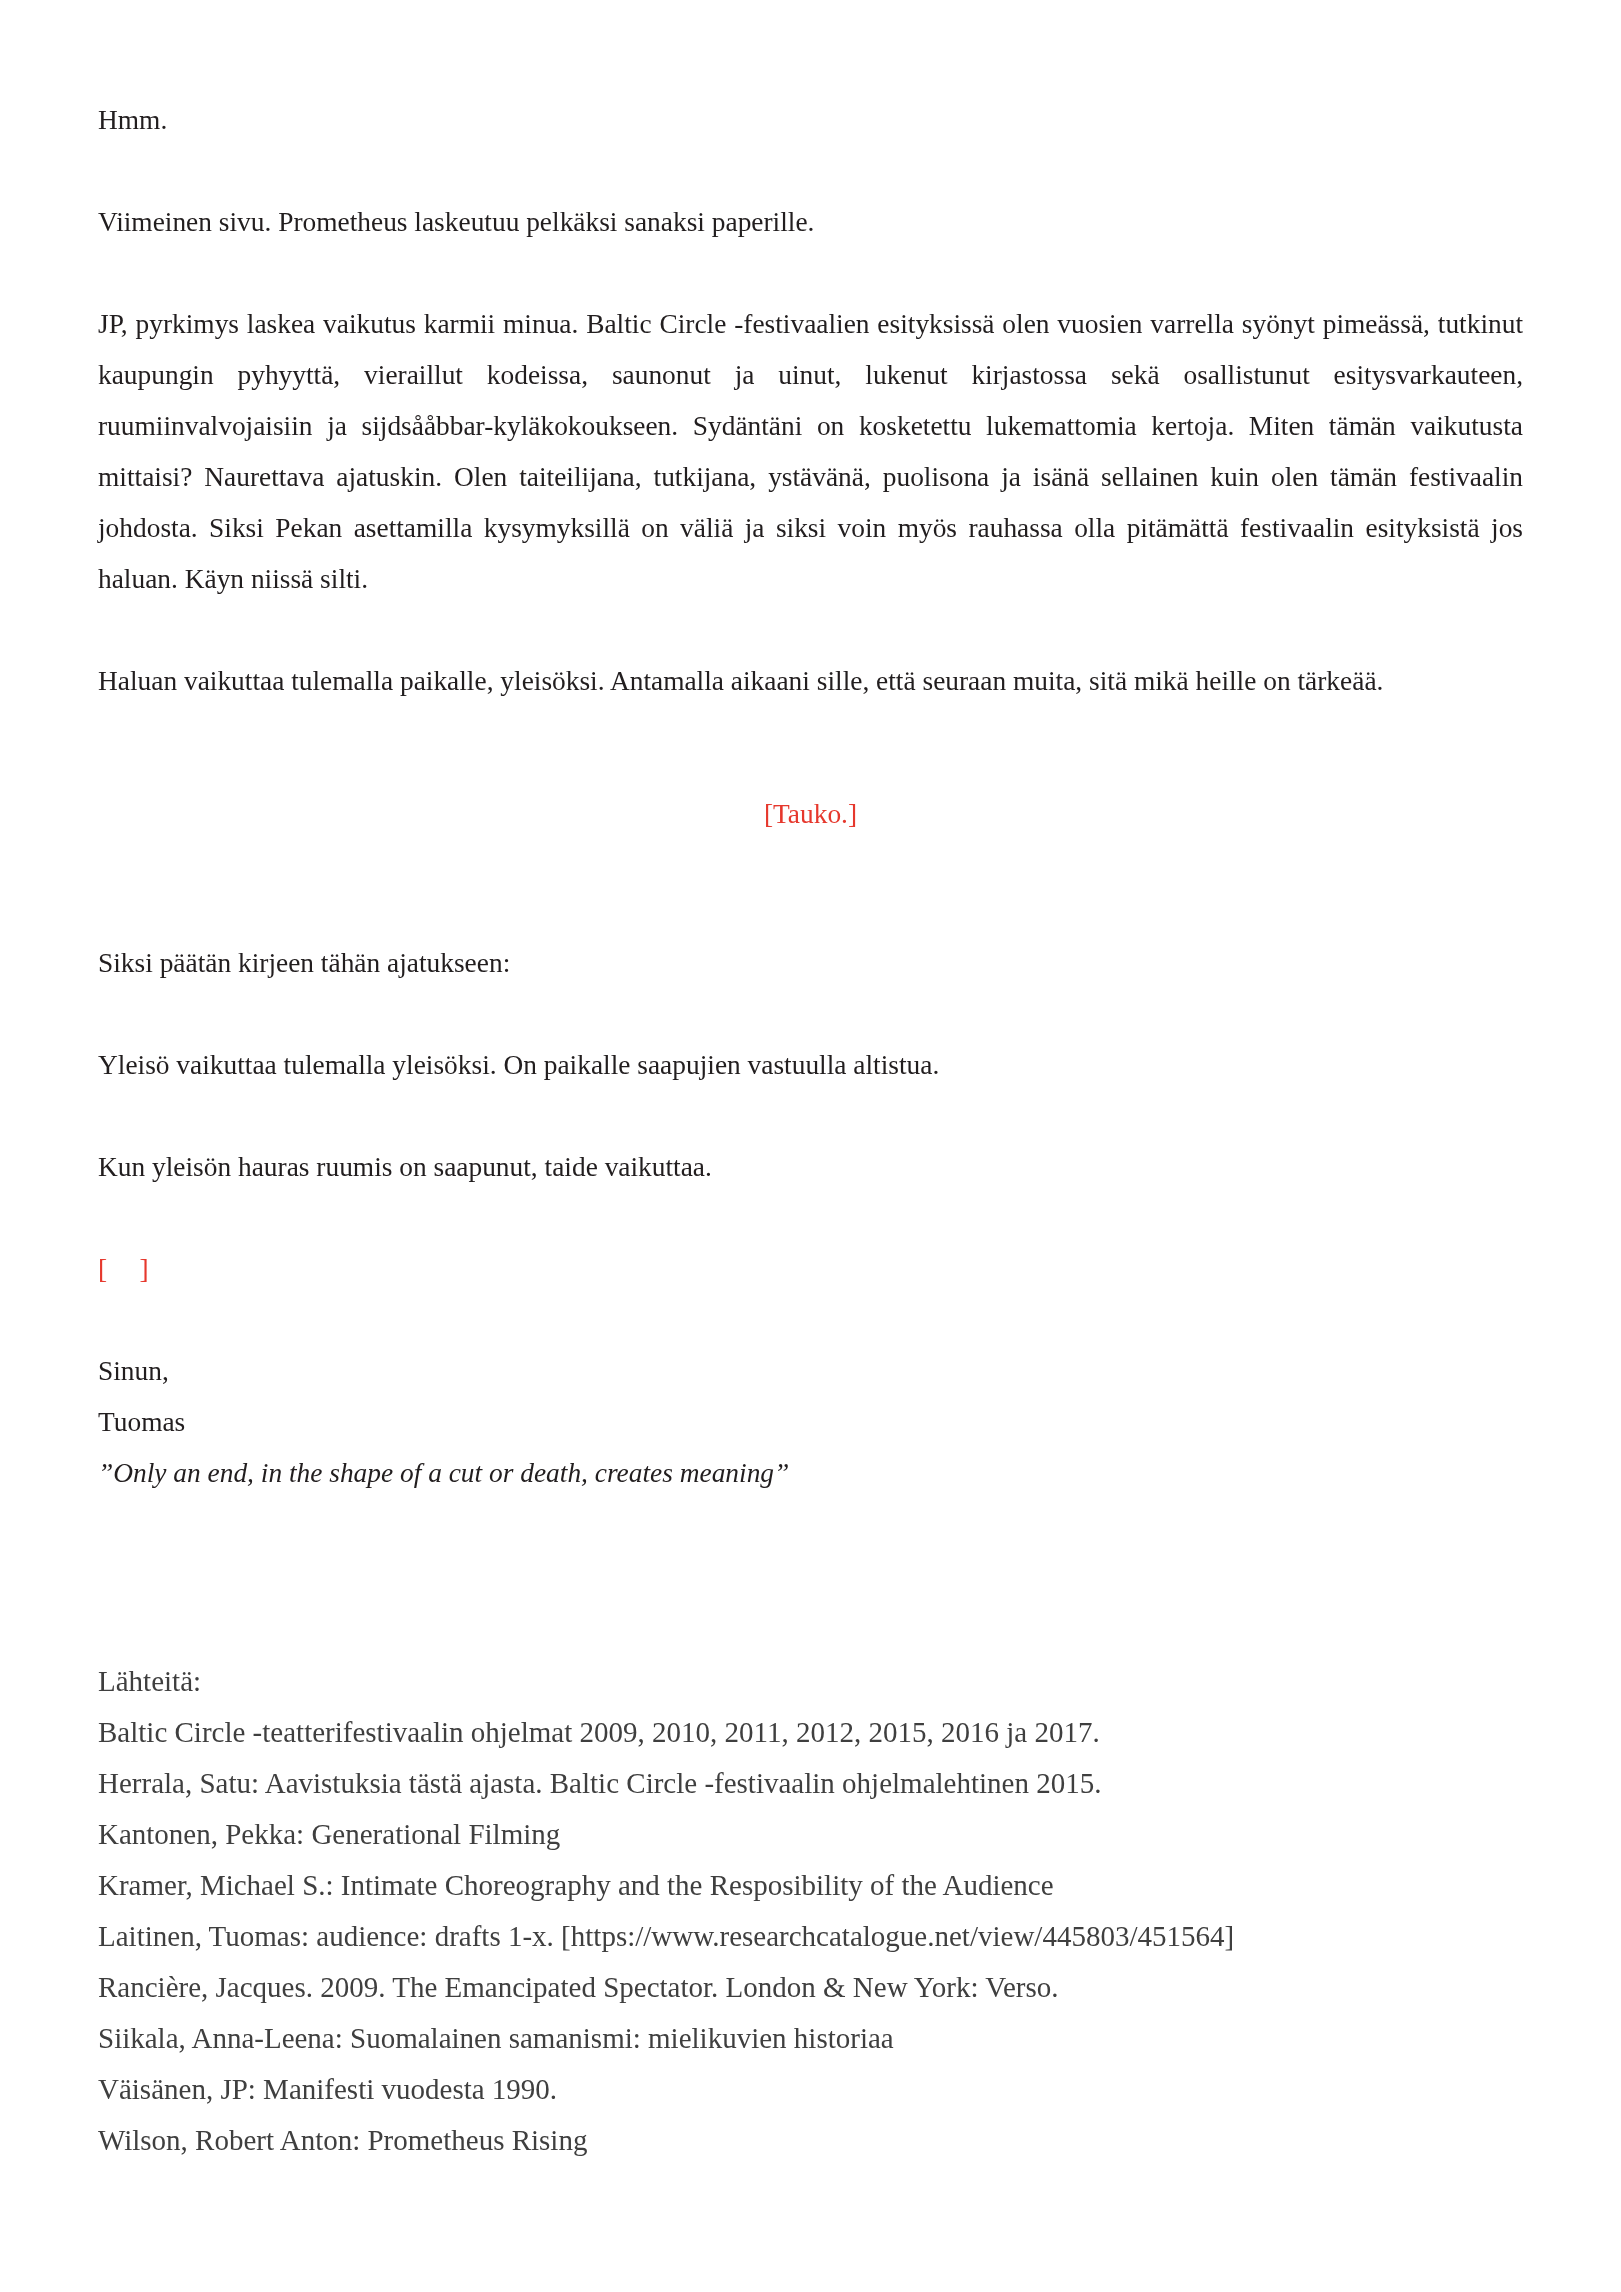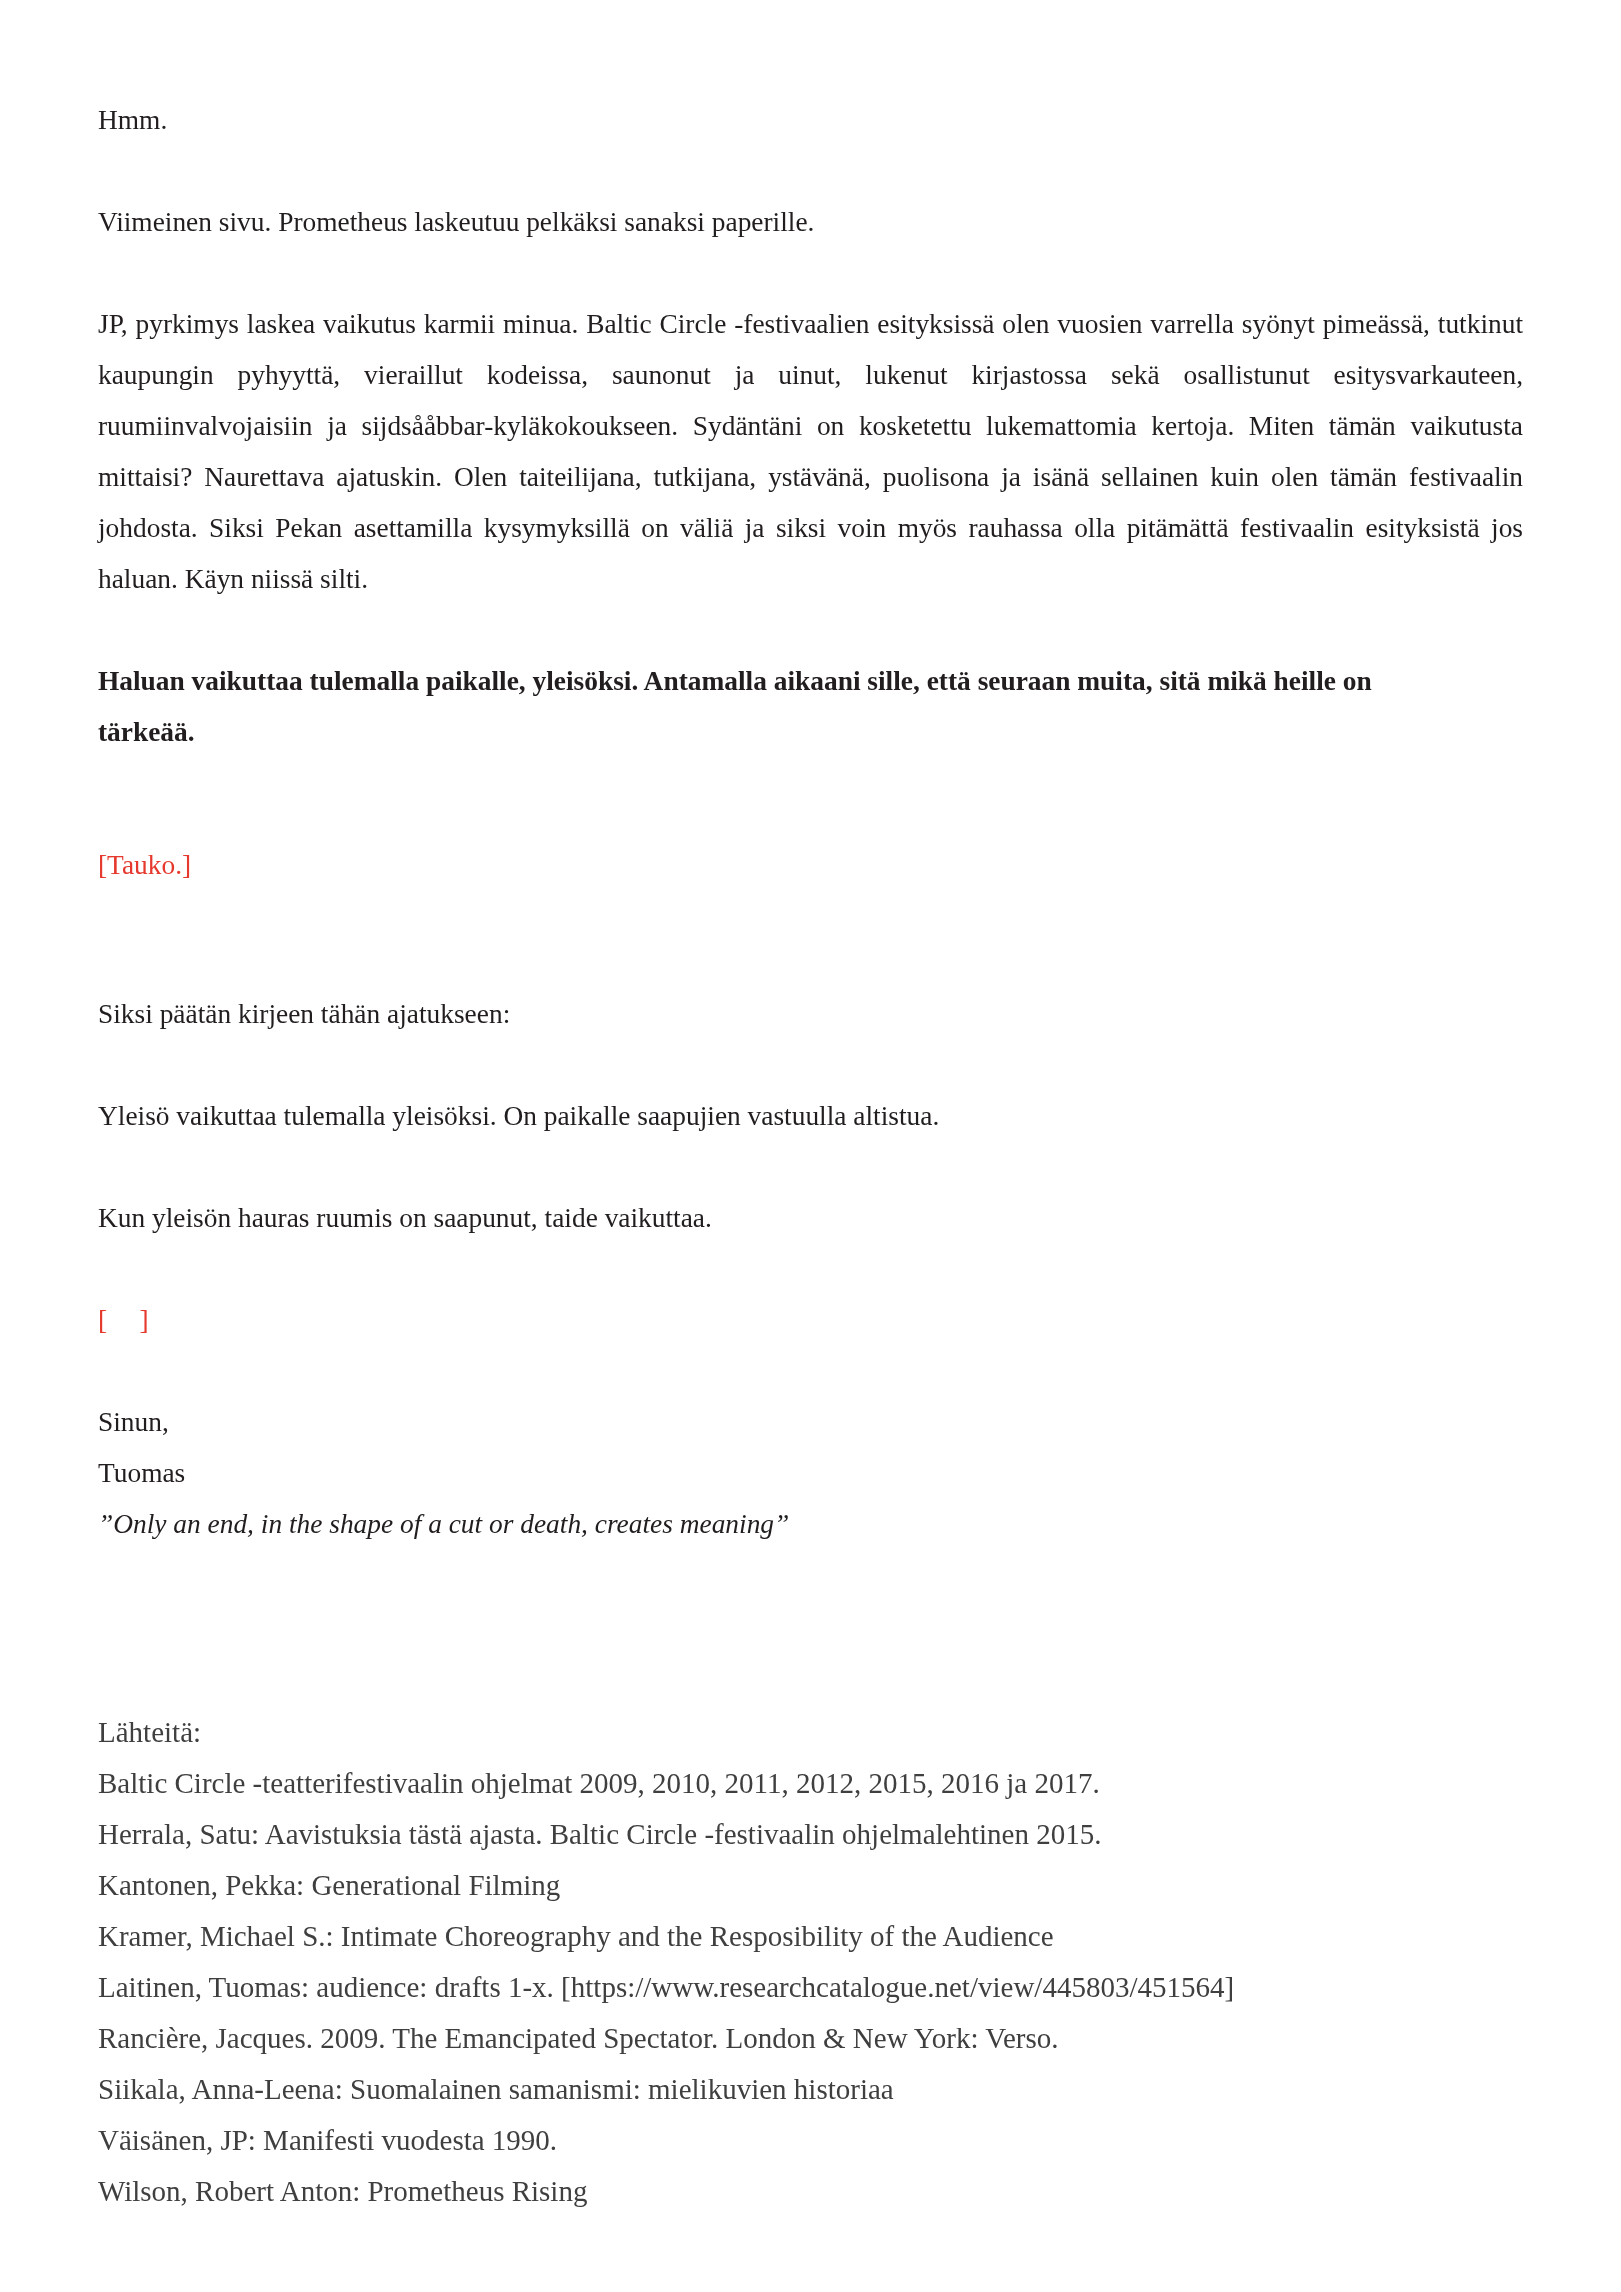--- a/index.html
+++ b/index.html
@@ -12,23 +12,23 @@
     background: #ffffff;
     padding: 83px 98px 1px 98px;
     font-family: "Liberation Serif", serif;
     font-size: 27.4px;
     line-height: 51px;
     color: #221e1f;
     overflow: hidden;
   }
   .para { margin-bottom: 51px; }
   .para-justify { text-align: justify; }
-  .haluan { max-width: 1308px; font-weight: bold; }
+  .haluan { max-width: 1308px; }
   .red { color: #e6382d; }
-  .tauko { margin-top: 82px; margin-bottom: 98px; }
+  .tauko { margin-top: 82px; margin-bottom: 98px; text-align: center; }
   .brackets { letter-spacing: 1px; }
   .signoff-block { margin-bottom: 0; }
   .quote { font-style: italic; }
   .sources {
     margin-top: 157px;
     color: #3f3f3f;
     font-size: 29px;
     line-height: 51px;
   }
   .src-line { margin: 0; }

